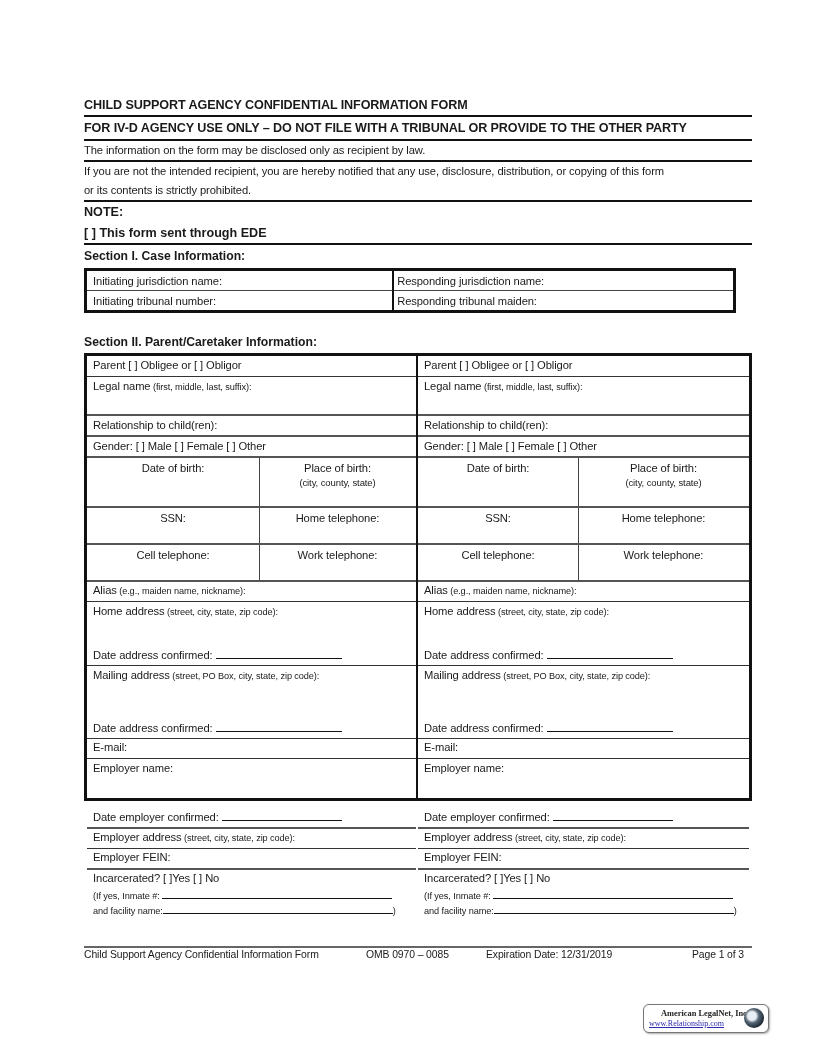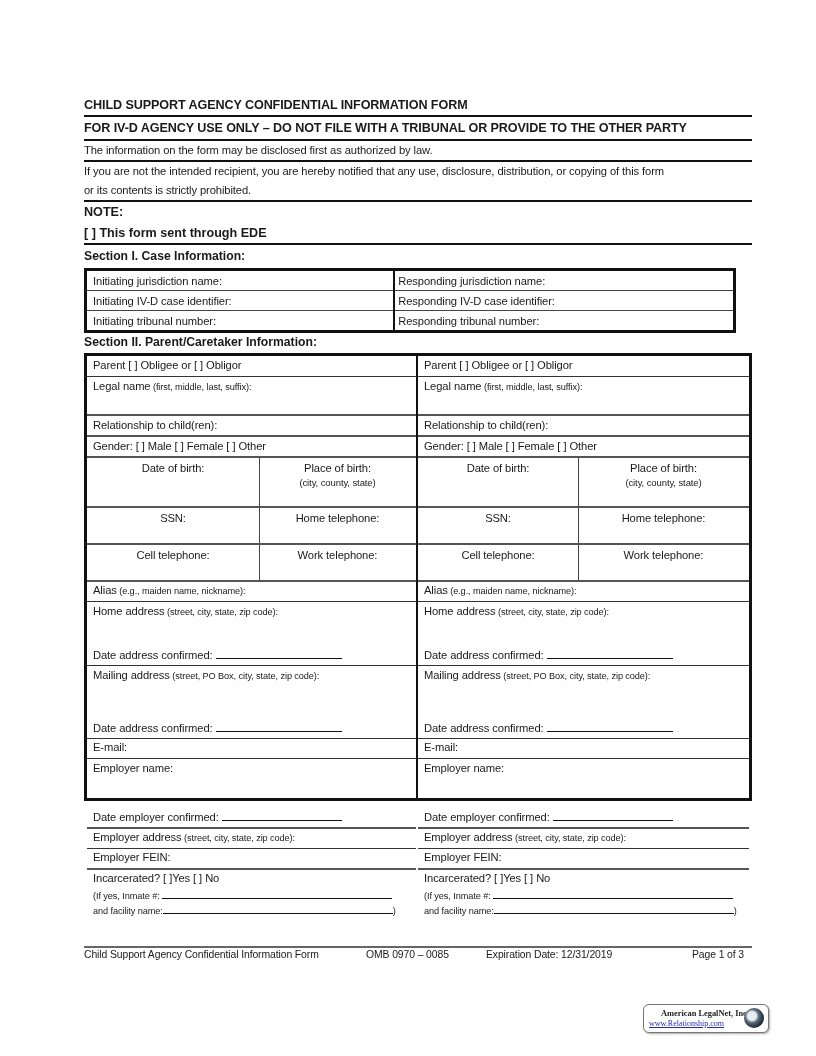--- a/index.html
+++ b/index.html
@@ -42,43 +42,39 @@
   .logo .globe { position:absolute; right:4px; top:3px; width:20px; height:20px; border-radius:50%; background:radial-gradient(circle at 40% 40%, #e8eef4 0 25%, #5a6a7a 40%, #1d2a36 70%); }
 </style>
 </head>
 <body>
 
 <div class="page">
   <div class="title">CHILD SUPPORT AGENCY CONFIDENTIAL INFORMATION FORM</div>
   <div class="hr" style="top:115px;height:2px;"></div>
   <div class="sub">FOR IV-D AGENCY USE ONLY – DO NOT FILE WITH A TRIBUNAL OR PROVIDE TO THE OTHER PARTY</div>
   <div class="hr" style="top:139px;height:2px;"></div>
-  <div class="txt" style="top:144px;">The information on the form may be disclosed first as authorized by law.</div>
+  <div class="txt" style="top:144px;">The information on the form may be disclosed only as recipient by law.</div>
   <div class="hr" style="top:160px;height:2px;"></div>
   <div class="txt" style="top:165px;">If you are not the intended recipient, you are hereby notified that any use, disclosure, distribution, or copying of this form</div>
   <div class="txt" style="top:184px;">or its contents is strictly prohibited.</div>
   <div class="hr" style="top:200px;height:2px;"></div>
   <div class="bold13" style="top:205px;">NOTE:</div>
   <div class="bold13" style="top:226px;">[ ] This form sent through EDE</div>
   <div class="hr" style="top:243px;height:2px;"></div>
 
   <div class="sec" style="top:249px;">Section I.  Case Information:</div>
   <table class="case">
     <tbody>
         <tr>
       <td>Initiating jurisdiction name:</td>
       <td class="r">Responding jurisdiction name:</td>
     </tr>
     <tr>
-      <td>Initiating IV-D case identifier:</td>
-      <td class="r">Responding IV-D case identifier:</td>
-    </tr>
-    <tr>
       <td>Initiating tribunal number:</td>
-      <td class="r">Responding tribunal number:</td>
+      <td class="r">Responding tribunal maiden:</td>
     </tr>
   </tbody>
     </table>
 
   <div class="sec" style="top:335px;">Section II.  Parent/Caretaker Information:</div>
 
   <div class="pgrid">
     <div class="vsep"></div>
 
     <div class="col l">

